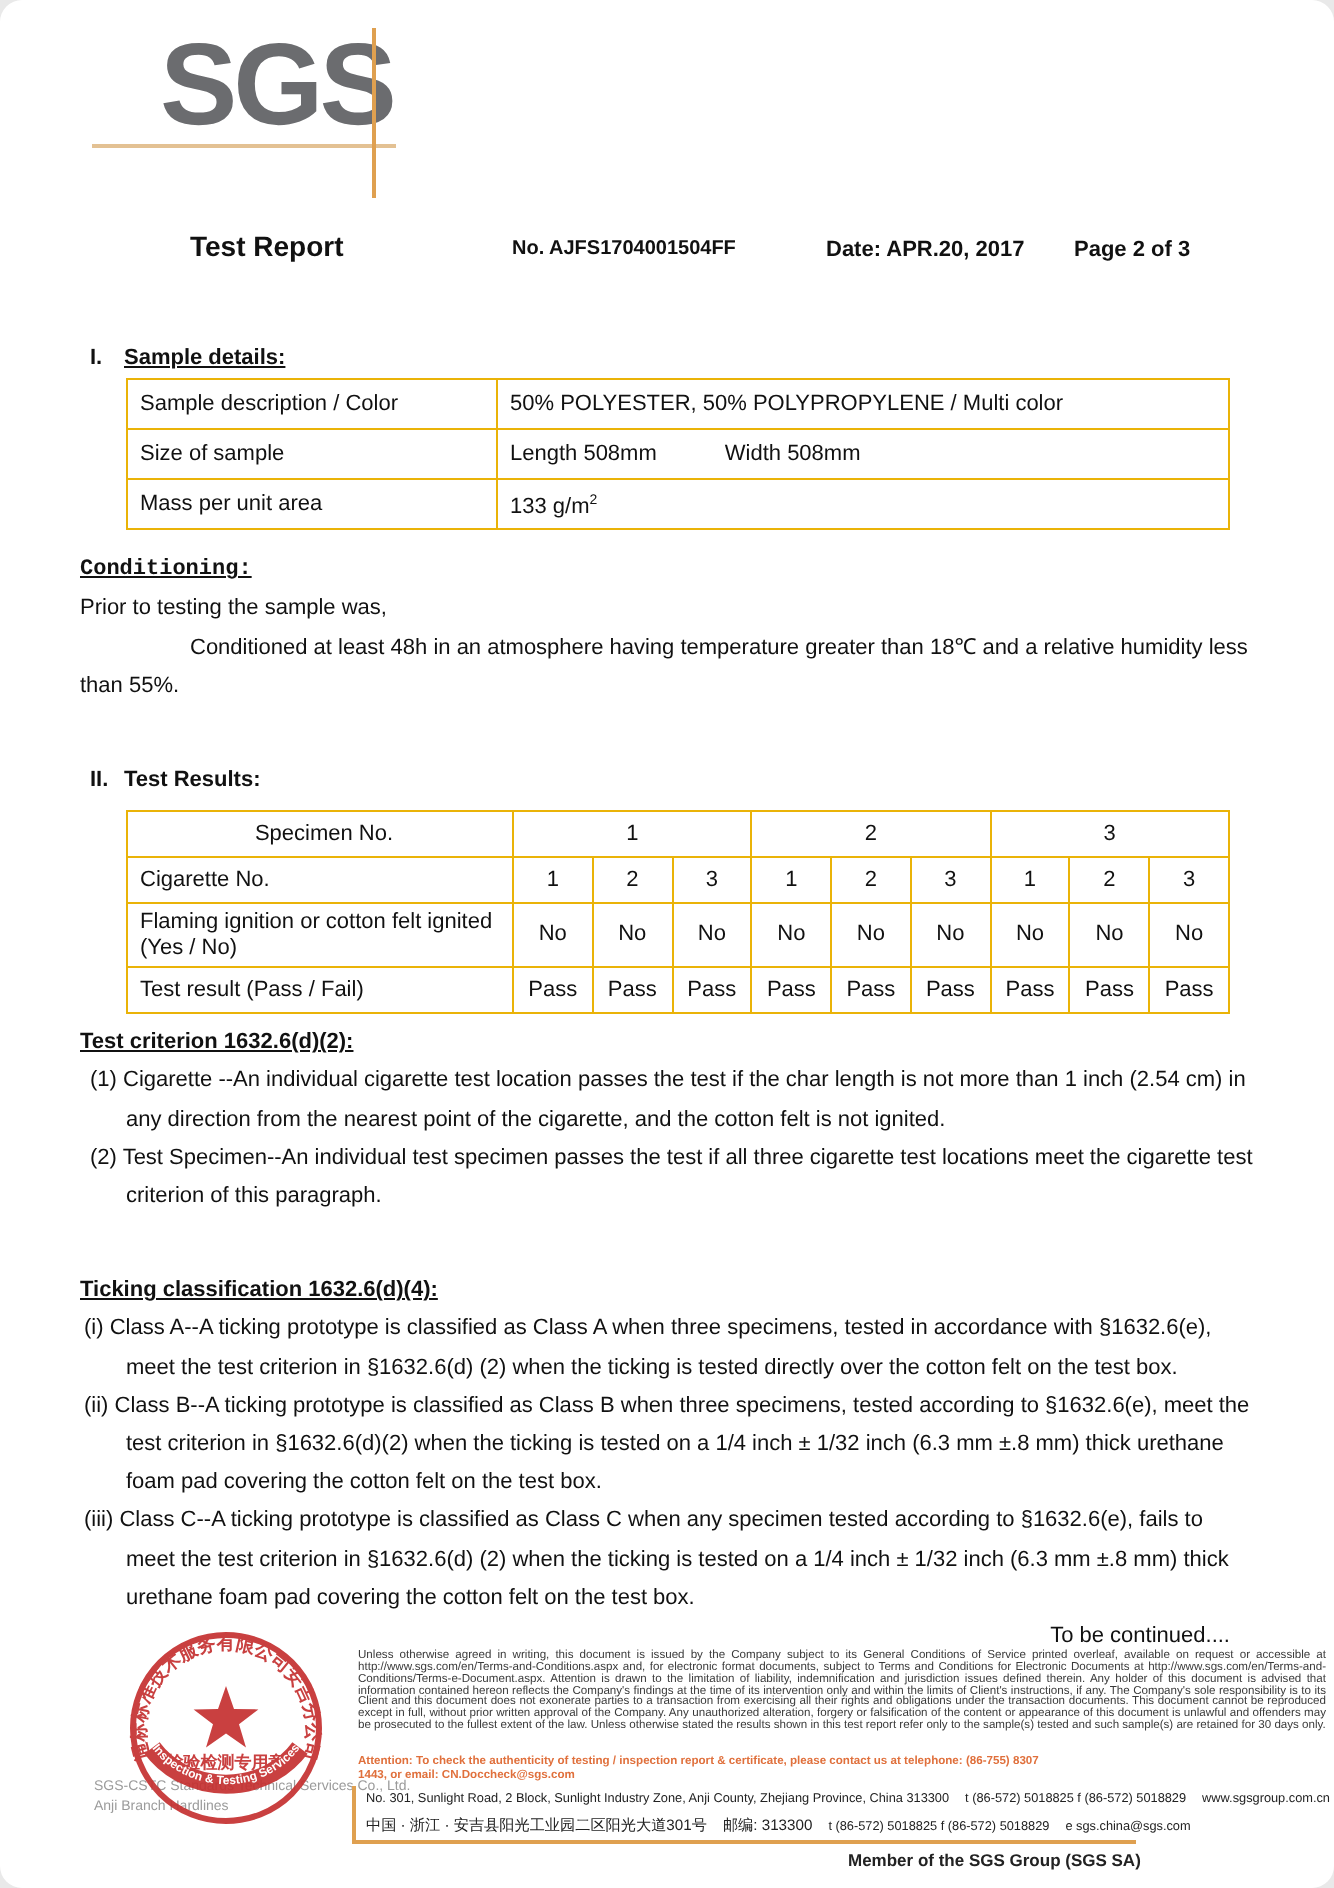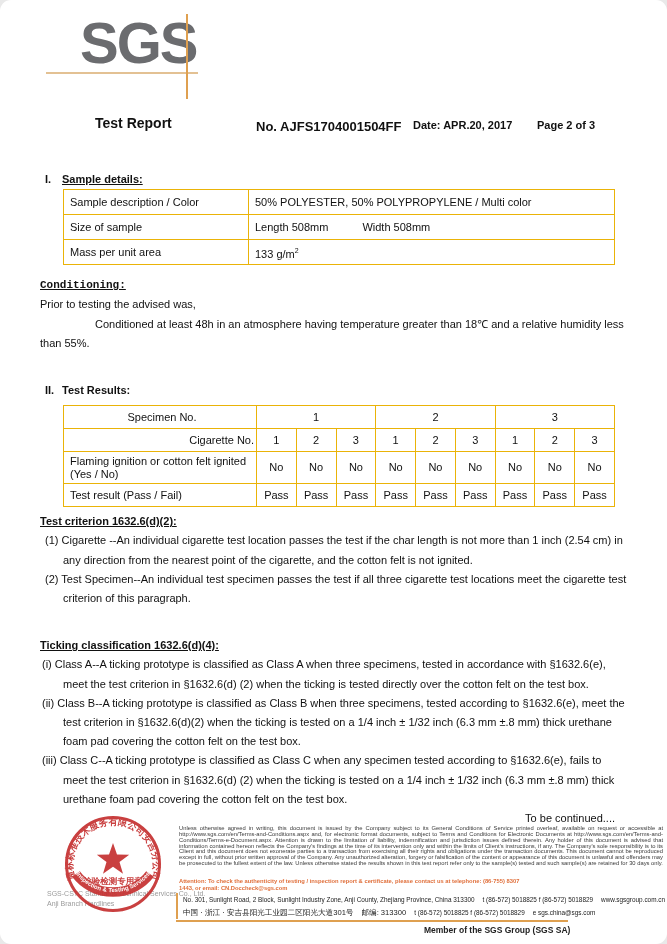--- a/index.html
+++ b/index.html
@@ -7,21 +7,21 @@
         font-family:"Liberation Sans",sans-serif;color:#111;overflow:hidden;border-radius:11px;}
 
   
   .logo-text{position:absolute;left:80px;top:14px;font-size:58px;font-weight:bold;
              color:#6b6c6f;letter-spacing:-2px;line-height:1;}
   .logo-hline{position:absolute;left:46px;top:72px;width:152px;height:2px;background:#e3c193;}
   .logo-vline{position:absolute;left:186px;top:14px;width:2px;height:85px;background:#dfa050;}
 
   
   .h-title{position:absolute;left:95px;top:115px;font-size:14px;font-weight:bold;}
-  .h-no{position:absolute;left:256px;top:119px;font-size:13px;font-weight:bold;text-align:center;}
+  .h-no{position:absolute;left:256px;top:119px;font-size:10px;font-weight:bold;text-align:center;}
   .h-date{position:absolute;left:413px;top:119px;font-size:11px;font-weight:bold;}
   .h-page{position:absolute;left:537px;top:119px;font-size:11px;font-weight:bold;}
 
   
   .content{position:absolute;left:40px;top:142px;width:588px;font-size:11px;line-height:19.2px;}
   .sec-heading{font-weight:bold;margin-top:28px;}
   .sec-label{display:inline-block;min-width:17px;margin-left:5px;}
   .u{text-decoration:underline;}
 
   table{border-collapse:collapse;margin-left:23px;width:552px;table-layout:fixed;}
@@ -93,37 +93,37 @@
       <tr>
         <td class="c1">Mass per unit area</td>
         <td><span>133 g/m</span><sup>2</sup></td>
       </tr>
     </tbody>
       </table>
 
     <div class="sec-heading mt">
       <span class="u">Conditioning:</span>
     </div>
-    <p class="para">Prior to testing the advised was,</p>
+    <p class="para">Prior to testing the sample was,</p>
     <p class="para p-indent">Conditioned at least 48h in an atmosphere having temperature greater than 18℃ and a relative humidity less than 55%.</p>
 
     <div class="sec-heading">
       <span class="sec-label">II.</span><span>Test Results:</span>
     </div>
 
     <table class="results-table mt2">
       <tbody>
           <tr class="hrow">
         <td class="rlab" style="text-align:center">Specimen No.</td>
         <td colspan="3">1</td>
         <td colspan="3">2</td>
         <td colspan="3">3</td>
       </tr>
       <tr class="hrow">
-        <td class="rlab" style="text-align:right">Cigarette No.</td>
+        <td class="rlab" style="text-align:left">Cigarette No.</td>
         <td>1</td>
         <td>2</td>
         <td>3</td>
         <td>1</td>
         <td>2</td>
         <td>3</td>
         <td>1</td>
         <td>2</td>
         <td>3</td>
       </tr>

